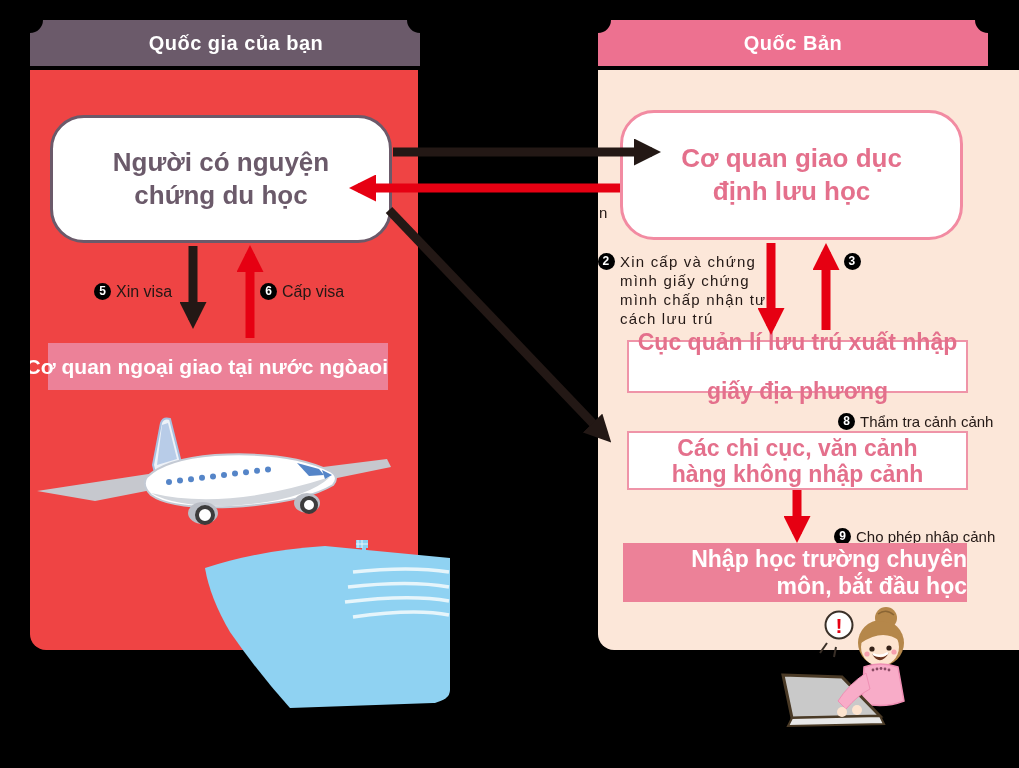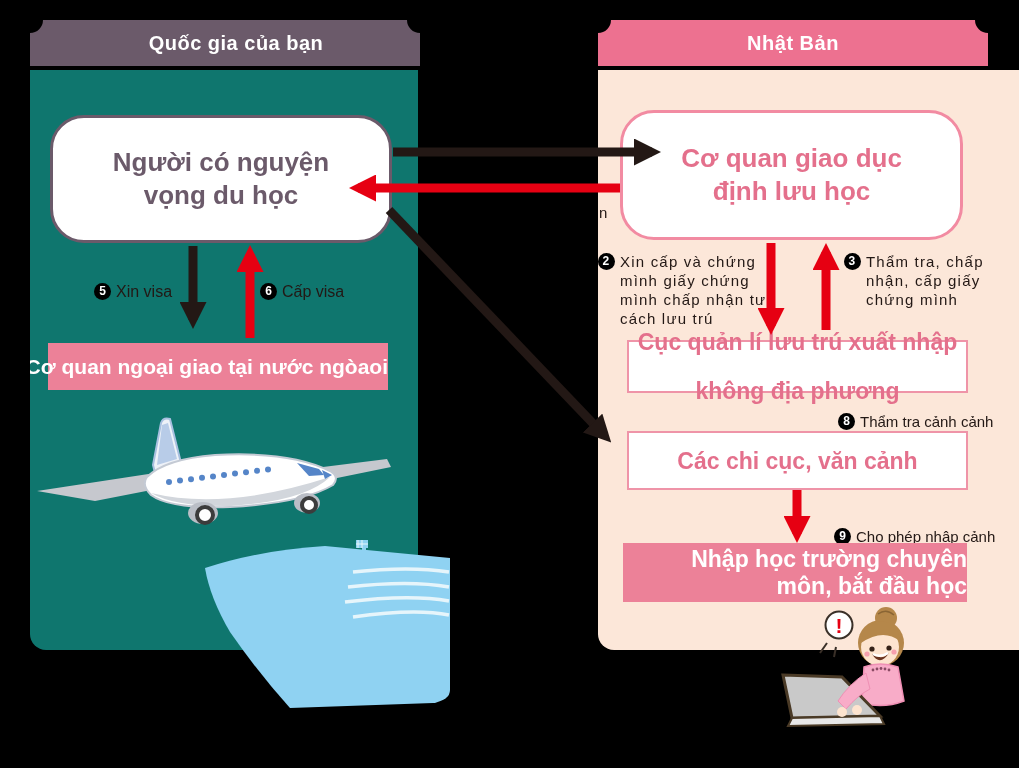--- a/index.html
+++ b/index.html
@@ -10,21 +10,21 @@
   
   .banner{position:absolute;width:390px;height:46px;}
   .banner svg{position:absolute;left:0;top:0;}
   .banner .banner-label{
     position:absolute;left:0;top:0;width:100%;height:100%;
     display:flex;align-items:center;justify-content:center;
     color:#fff;font-size:20px;font-weight:bold;letter-spacing:.5px;
   }
   
   .panel{position:absolute;top:70px;height:580px;border-radius:0 0 16px 16px;overflow:hidden;}
-  #left-panel{left:30px;width:388px;background:#0f766e;}
+  #left-panel{left:30px;width:388px;background:#ef4444;}
   #right-panel{left:598px;width:402px;background:#fce7d9;padding-left:44px;}
   
   .round-box{
     position:absolute;background:#fff;border-radius:34px;
     display:flex;flex-direction:column;align-items:center;justify-content:center;
     text-align:center;font-weight:bold;font-size:26px;line-height:33px;
   }
   .thin-box{
     position:absolute;background:#fff;
     display:flex;flex-direction:column;align-items:center;justify-content:center;
@@ -58,28 +58,28 @@
     <svg width="390" height="46" viewBox="0 0 390 46">
       <path d="M0,46 L0,13 A13,13 0 0 0 13,0 L377,0 A13,13 0 0 0 390,13 L390,46 Z" fill="#6b5a6a"></path>
     </svg>
     <div class="banner-label">Quốc gia của bạn</div>
   </div>
 
   <div class="banner" style="left:598px;top:20px;">
     <svg width="390" height="46" viewBox="0 0 390 46">
       <path d="M0,46 L0,13 A13,13 0 0 0 13,0 L377,0 A13,13 0 0 0 390,13 L390,46 Z" fill="#ed7190"></path>
     </svg>
-    <div class="banner-label">Nhật Bản</div>
+    <div class="banner-label">Quốc Bản</div>
   </div>
 
   <div id="left-panel" class="panel">
 
     <div class="round-box" style="left:20px;top:45px;width:336px;height:122px;border:3px solid #6b5a6a;color:#6b5a6a;">
       <div>Người có nguyện</div>
-      <div>vọng du học</div>
+      <div>chứng du học</div>
     </div>
 
     <div class="step single" style="left:64px;top:212px;font-size:16px;">
       <span class="num-circle">5</span>
       <span class="txt">Xin visa</span>
     </div>
 
     <div class="step single" style="left:230px;top:212px;font-size:16px;">
       <span class="num-circle">6</span>
       <span class="txt">Cấp visa</span>
@@ -104,39 +104,35 @@
       <span class="txt">
         <span style="display:block">Xin cấp và chứng</span>
         <span style="display:block">mình giấy chứng</span>
         <span style="display:block">mình chấp nhận tư</span>
         <span style="display:block">cách lưu trú</span>
       </span>
     </div>
 
     <div class="step ls" style="left:246px;top:182px;width:170px;">
       <span class="num-circle">3</span>
-      <span class="txt">
-        <span style="display:block">Thẩm tra, chấp</span>
-        <span style="display:block">nhận, cấp giấy</span>
-        <span style="display:block">chứng mình</span>
-      </span>
     </div>
 
     <div class="thin-box" style="left:29px;top:270px;width:337px;height:49px;border:2px solid #ef94a8;gap:23px;">
       <div>Cục quản lí lưu trú xuất nhập</div>
-      <div>không địa phương</div>
+      <div>giấy địa phương</div>
     </div>
 
     <div class="step single" style="left:240px;top:342px;">
       <span class="num-circle">8</span>
       <span class="txt">Thẩm tra cảnh cảnh</span>
     </div>
 
     <div class="thin-box" style="left:29px;top:361px;width:337px;height:55px;border:2px solid #ef94a8;">
       <div>Các chi cục, văn cảnh</div>
+      <div>hàng không nhập cảnh</div>
     </div>
 
     <div class="step single" style="left:236px;top:457px;">
       <span class="num-circle">9</span>
       <span class="txt">Cho phép nhập cảnh</span>
     </div>
 
     <div class="fill-box" style="left:25px;top:473px;width:344px;height:59px;font-size:23px;line-height:27px;">
       <div>Nhập học trường chuyên</div>
       <div>môn, bắt đầu học</div>

